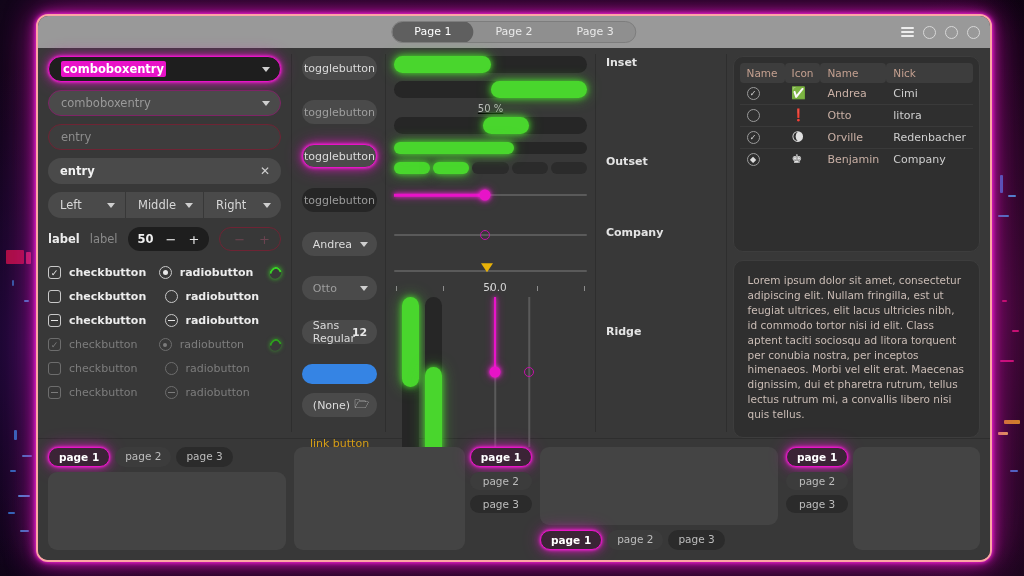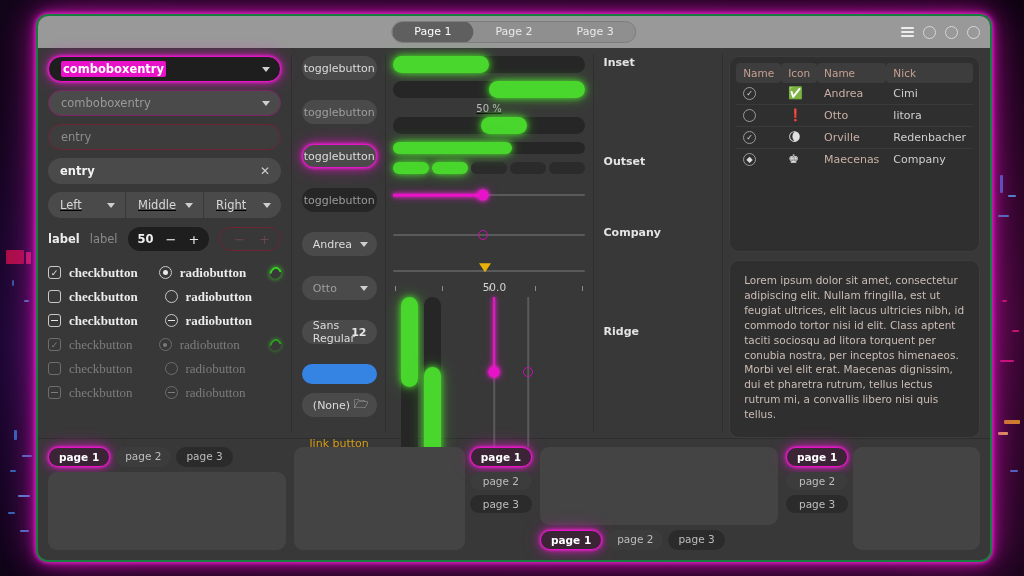--- a/index.html
+++ b/index.html
@@ -19,21 +19,21 @@
       radial-gradient(ellipse 240px 500px at 98% 55%, rgba(60,8,50,.85), transparent 70%),
       linear-gradient(160deg, #100618 0%, #07030c 45%, #120617 100%);
   }
   .city-bit { position: absolute; border-radius: 1px; opacity: .85; }
   
   #window {
     position: absolute; left: 36px; top: 14px;
     width: 956px; height: 548px;
     background: #383838;
     border-radius: 12px;
-    border: 2px solid #15803d;
+    border: 2px solid #fca5a5;
     box-shadow:
       0 0 4px #ff27e0, 0 0 12px rgba(232,19,200,.85),
       0 0 30px rgba(232,19,200,.55), 0 0 58px rgba(200,16,170,.35);
     overflow: hidden;
     display: flex; flex-direction: column;
   }
   
   #headerbar {
     height: 32px; flex: 0 0 32px;
     background: #999999;
@@ -86,21 +86,21 @@
     box-shadow: 0 0 3px #ff27e0, 0 0 9px rgba(232,19,200,.8), 0 0 18px rgba(232,19,200,.45);
   }
   .neon-dim { border: 1.3px solid #7e2466; }
   .neon-red { border: 1.3px solid #6e2434; }
   .sel-text {
     background: #e813c8; color: #fff; padding: 1px 2px; font-weight: bold;
     border-radius: 2px;
   }
   .entry-x { position: absolute; right: 11px; color: #cfcfcf; font-size: 12px; }
   .refresh { position: absolute; right: 10px; color: #d0d0d0; font-size: 13px; }
-  .triple { display: flex; gap: 1px; text-decoration: underline; }
+  .triple { display: flex; gap: 1px; }
   .triple .pill { flex: 1; border-radius: 0; }
   .triple .pill:first-child { border-radius: 13px 0 0 13px; }
   .triple .pill:last-child { border-radius: 0 13px 13px 0; }
 
   .labelrow { display: flex; align-items: center; gap: 10px; height: 26px; margin-bottom: 10px;}
   .lbl { font-size: 11.5px; color: #ececec; font-weight: bold; }
   .lbl.dim { color: #8a8a8a; font-weight: normal; }
   .spin {
     height: 24px; border-radius: 12px; background: #1e1e1e; display: flex;
     align-items: center; padding: 0 10px; gap: 12px; font-size: 11.5px; color: #f0f0f0;
@@ -121,21 +121,21 @@
   .rb-box {
     width: 13px; height: 13px; border-radius: 50%; border: 1.4px solid #c9c9c9;
     display: flex; align-items: center; justify-content: center;
     margin-right: 8px; flex: 0 0 13px; font-size: 8px; color: #e8e8e8;
   }
   .rb-box.dim { border-color: #6d6d6d; color: #7b7b7b; }
   .rb-dot { width: 5px; height: 5px; border-radius: 50%; background: #e8e8e8; }
   .rb-dot.dim { background: #7b7b7b; width:4px;height:4px; }
   .dash { width: 7px; height: 1.6px; background: #e8e8e8; }
   .dash.dim { background: #7b7b7b; }
-  .c-txt { font-size: 13px; color: #ececec; font-weight: bold; width: 96px; font-family: Liberation Serif, serif; }
+  .c-txt { font-size: 11px; color: #ececec; font-weight: bold; width: 96px; }
   .c-txt.dim { color: #7d7d7d; font-weight: normal; }
   .spinner {
     width: 12px; height: 12px; border-radius: 50%;
     border: 2px solid transparent; border-top-color: #39d425; border-left-color: #39d425;
     transform: rotate(40deg);
     box-shadow: 0 0 5px #39d425;
   }
   .spinner.dim { border-top-color:#2da01d; border-left-color:#2da01d; box-shadow: 0 0 4px rgba(57,212,37,.6); }
 
   
@@ -605,21 +605,21 @@
                   </td>
                 <td><span class="ticon">🌘</span></td>
                 <td class="name">Orville</td>
                 <td>Redenbacher</td>
               </tr>
               <tr style="border:none">
                 <td style="border:none">
                     <div class="tck">◆</div>
                   </td>
                 <td style="border:none"><span class="ticon">♚</span></td>
-                <td style="border:none" class="name">Maecenas</td>
+                <td style="border:none" class="name">Benjamin</td>
                 <td style="border:none">Company</td>
               </tr>
             </tbody>
           </table>
         </div>
         <div id="textcard" class="card">
           <p>Lorem ipsum dolor sit amet, consectetur adipiscing elit. Nullam fringilla, est ut feugiat ultrices, elit lacus ultricies nibh, id commodo tortor nisi id elit. Class aptent taciti sociosqu ad litora torquent per conubia nostra, per inceptos himenaeos. Morbi vel elit erat. Maecenas dignissim, dui et pharetra rutrum, tellus lectus rutrum mi, a convallis libero nisi quis tellus.</p>
         </div>
       </div>
     </div>

